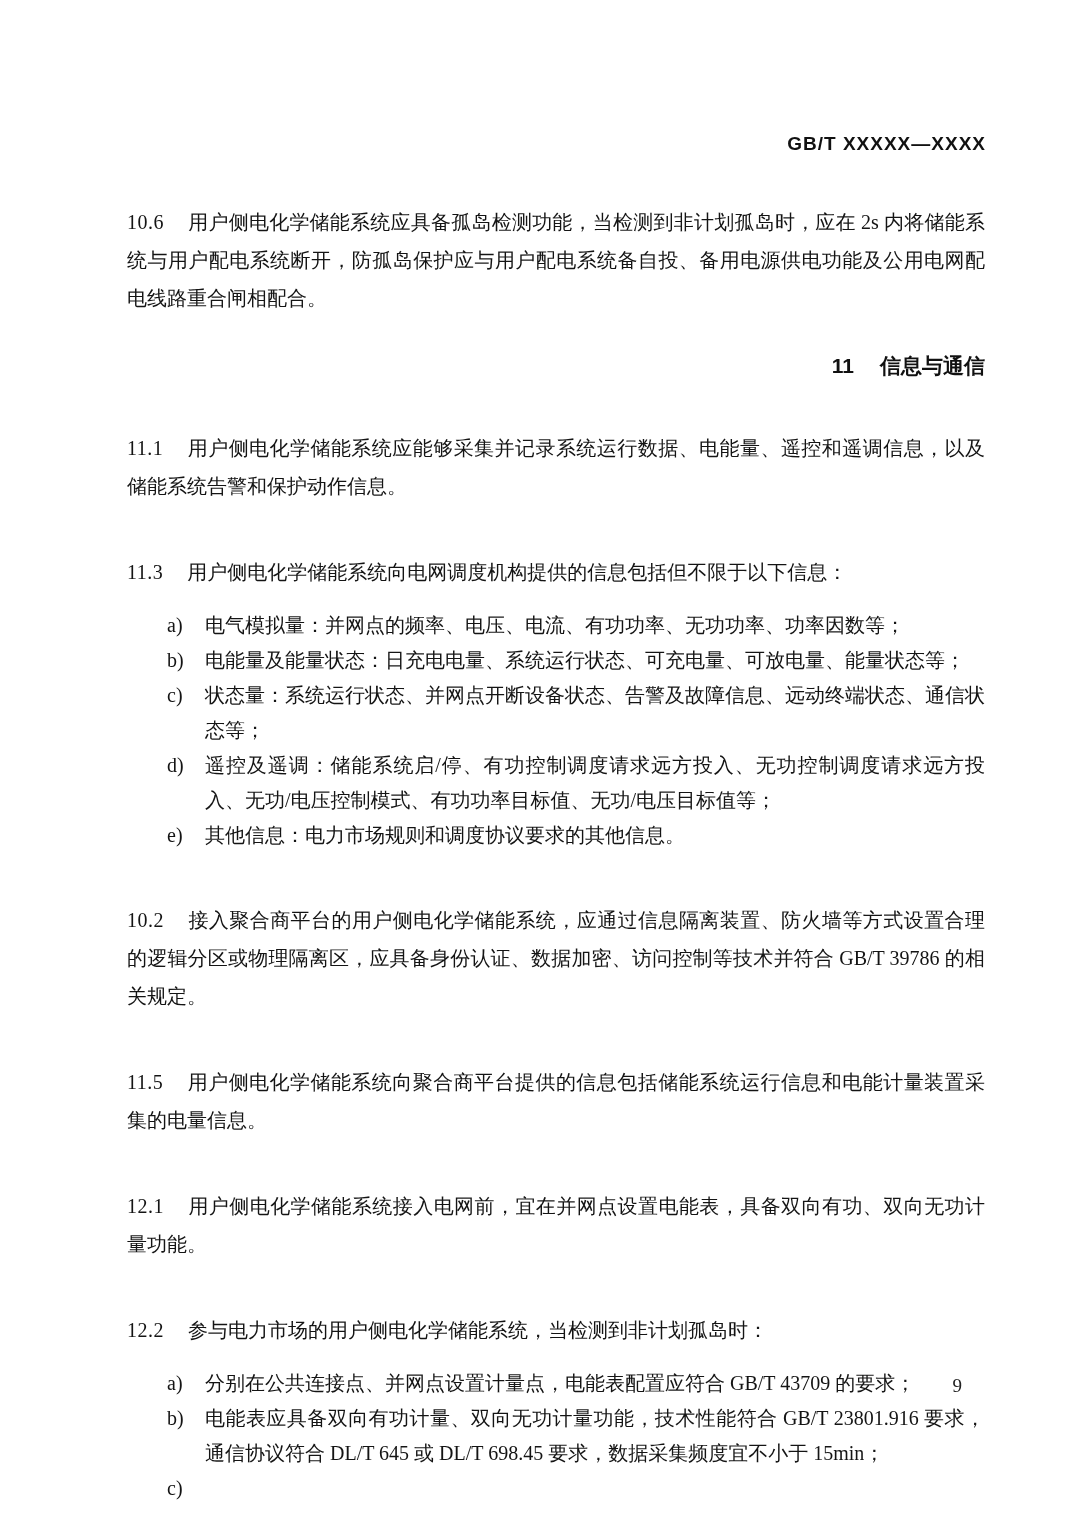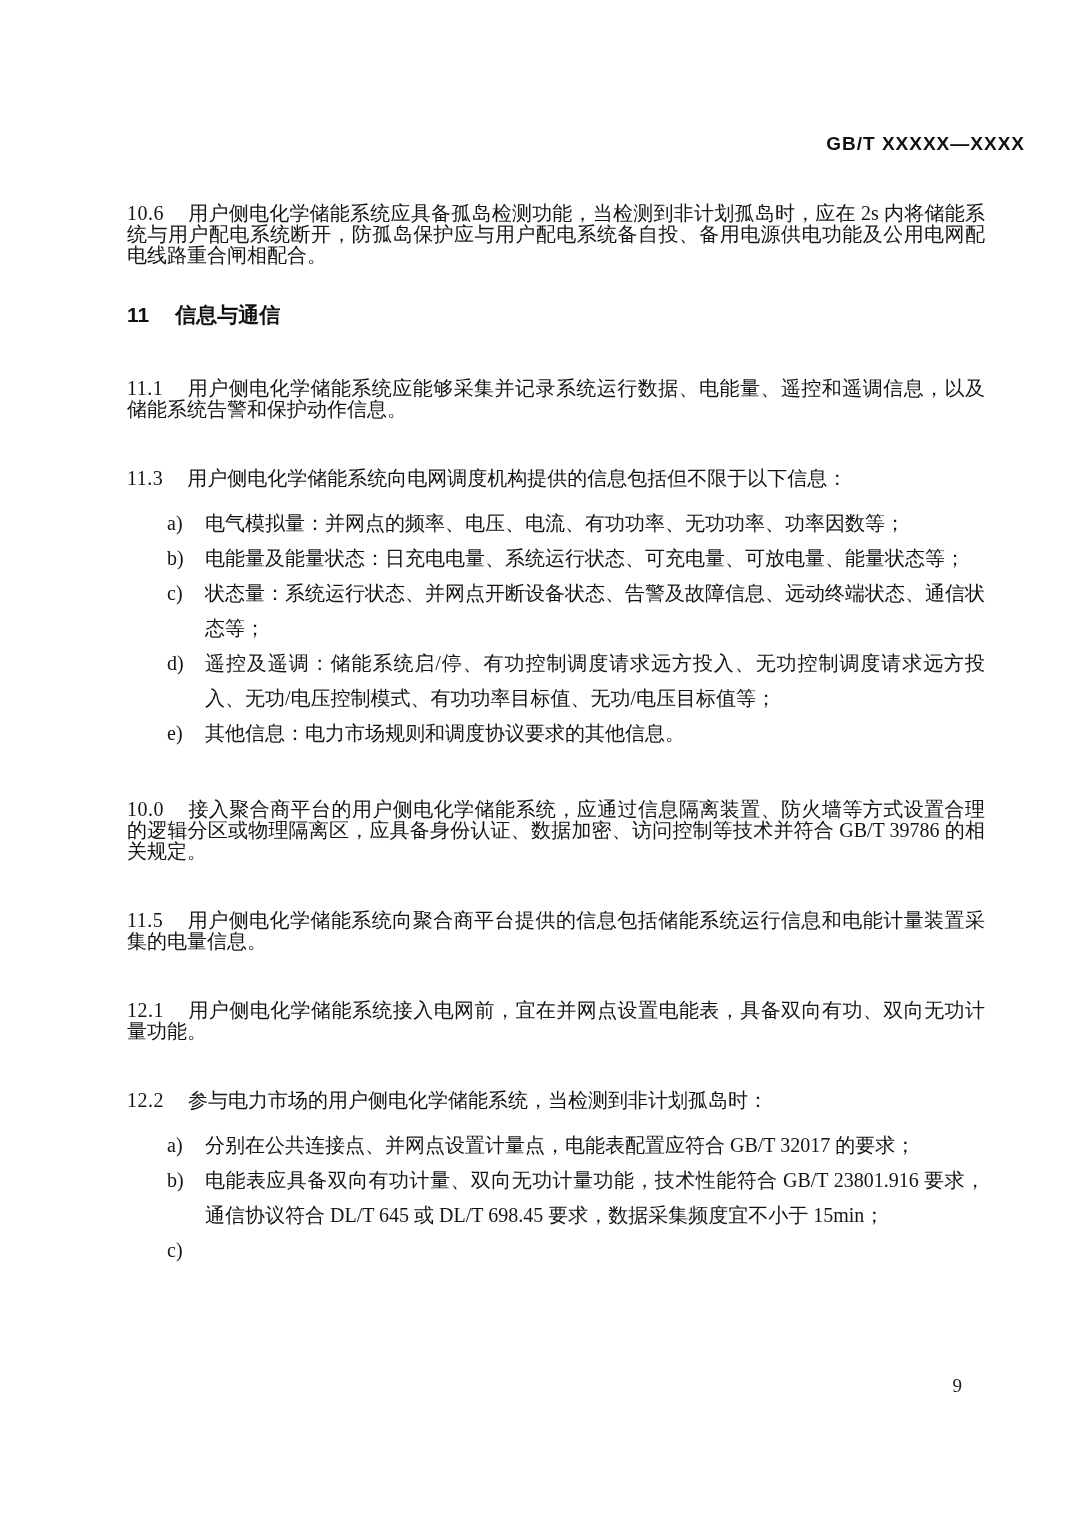--- a/index.html
+++ b/index.html
@@ -9,52 +9,53 @@
   }
   .page {
     position: relative;
     width: 1080px;
     height: 1527px;
     background: #ffffff;
     color: #1a1a1a;
     overflow: hidden;
   }
   .running-header {
-    padding: 133px 55px 0 127px;
+    padding: 133px 94px 0 127px;
     text-align: right;
     font-family: "Liberation Sans", "DejaVu Sans", sans-serif;
     font-weight: 600;
     font-size: 19px;
     letter-spacing: 1px;
     color: #111111;
   }
   .doc-body {
     margin: 20px 95px 0 127px;
     width: 858px;
   }
   p.clause {
     font-size: 20px;
-    line-height: 21px;
+    line-height: 38px;
     text-align: justify;
     margin-bottom: 17px;
     color: #141414;
     margin-top: 48px;
   }
   p.clause .num {
     display: inline-block;
     margin-right: 24px;
     letter-spacing: 0.5px;
   }
   h2.section {
     font-family: "Liberation Sans", "DejaVu Sans", sans-serif;
     font-size: 21px;
     font-weight: 700;
     color: #111111;
     margin: 34px 0 36px 0;
     line-height: 30px;
+    text-align: right;
   }
   h2.section .num {
     display: inline-block;
     margin-right: 26px;
     font-weight: 600;
   }
   ul.item-list {
     list-style: none;
     margin: 0 0 17px 0;
   }
@@ -101,31 +102,31 @@
     <p class="clause"><span class="num">11.3</span><span class="txt">用户侧电化学储能系统向电网调度机构提供的信息包括但不限于以下信息：</span></p>
 
     <ul class="item-list">
       <li><span class="label">a)</span><span>电气模拟量：并网点的频率、电压、电流、有功功率、无功功率、功率因数等；</span></li>
       <li><span class="label">b)</span><span>电能量及能量状态：日充电电量、系统运行状态、可充电量、可放电量、能量状态等；</span></li>
       <li><span class="label">c)</span><span>状态量：系统运行状态、并网点开断设备状态、告警及故障信息、远动终端状态、通信状态等；</span></li>
       <li><span class="label">d)</span><span>遥控及遥调：储能系统启/停、有功控制调度请求远方投入、无功控制调度请求远方投入、无功/电压控制模式、有功功率目标值、无功/电压目标值等；</span></li>
       <li><span class="label">e)</span><span>其他信息：电力市场规则和调度协议要求的其他信息。</span></li>
     </ul>
 
-    <p class="clause"><span class="num">10.0</span><span class="txt">接入聚合商平台的用户侧电化学储能系统，应通过信息隔离装置、防火墙等方式设置合理的逻辑分区或物理隔离区，应具备身份认证、数据加密、访问控制等技术并符合 GB/T 39786 的相关规定。</span></p>
+    <p class="clause"><span class="num">10.2</span><span class="txt">接入聚合商平台的用户侧电化学储能系统，应通过信息隔离装置、防火墙等方式设置合理的逻辑分区或物理隔离区，应具备身份认证、数据加密、访问控制等技术并符合 GB/T 39786 的相关规定。</span></p>
 
     <p class="clause"><span class="num">11.5</span><span class="txt">用户侧电化学储能系统向聚合商平台提供的信息包括储能系统运行信息和电能计量装置采集的电量信息。</span></p>
 
 
     <p class="clause"><span class="num">12.1</span><span class="txt">用户侧电化学储能系统接入电网前，宜在并网点设置电能表，具备双向有功、双向无功计量功能。</span></p>
 
     <p class="clause"><span class="num">12.2</span><span class="txt">参与电力市场的用户侧电化学储能系统，当检测到非计划孤岛时：</span></p>
 
     <ul class="item-list">
-      <li><span class="label">a)</span><span>分别在公共连接点、并网点设置计量点，电能表配置应符合 GB/T 32017 的要求；</span></li>
+      <li><span class="label">a)</span><span>分别在公共连接点、并网点设置计量点，电能表配置应符合 GB/T 43709 的要求；</span></li>
       <li><span class="label">b)</span><span>电能表应具备双向有功计量、双向无功计量功能，技术性能符合 GB/T 23801.916 要求，通信协议符合 DL/T 645 或 DL/T 698.45 要求，数据采集频度宜不小于 15min；</span></li>
       <li>
           <span class="label">c)</span>
         </li>
     </ul>
 
   </div>
 
   <div class="page-footer">
     <span>9</span>

